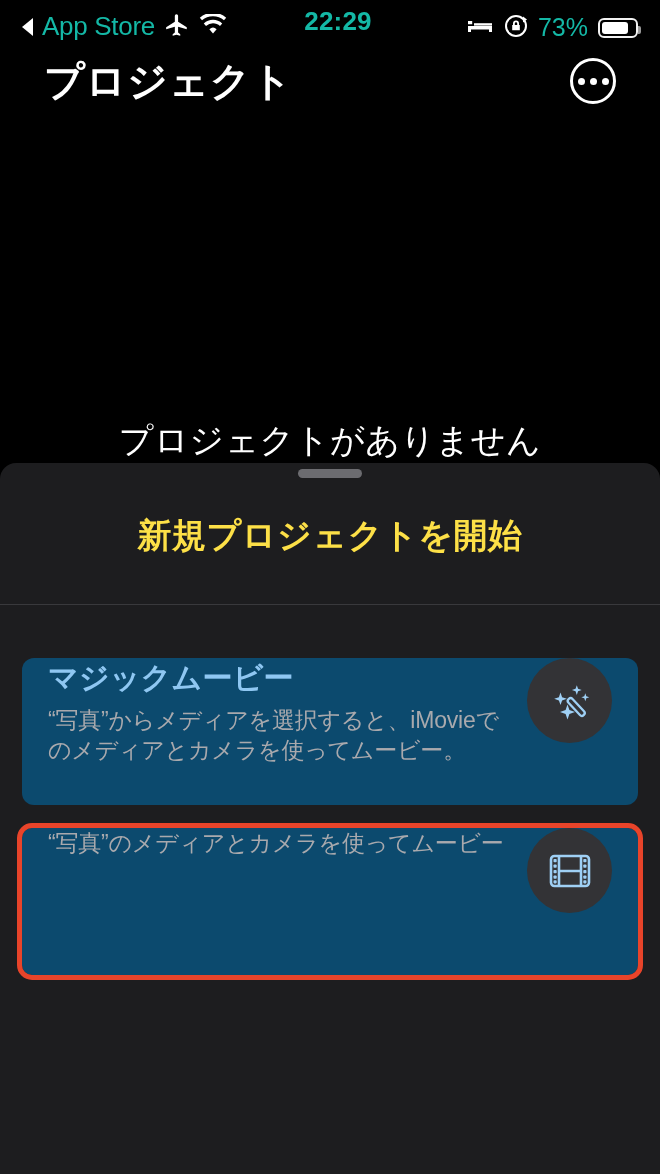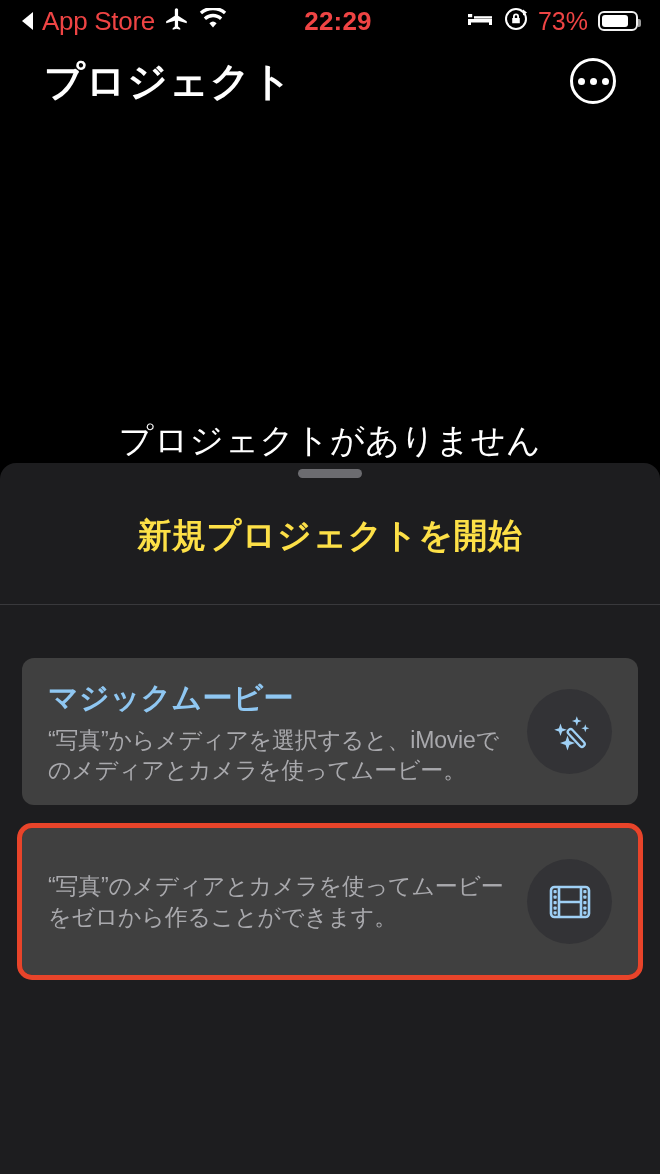--- a/index.html
+++ b/index.html
@@ -13,23 +13,23 @@
     position:relative;
     width:660px; height:1174px;
     background:#000;
     overflow:hidden;
   }
 
   
   .statusbar {
     position:absolute; top:0; left:0;
     width:660px; height:42px;
-    display:flex; align-items:center;
+    display:flex; align-items:flex-end;
     padding:0 22px;
-    color:#ef4444;
+    color:#14b8a6;
   }
   .sb-left { display:flex; align-items:center; gap:9px; }
   .sb-back-arrow {
     width:0; height:0;
     border-top:9px solid transparent;
     border-bottom:9px solid transparent;
     border-right:11px solid #fff;
     display:block;
   }
   .sb-carrier { font-size:26px; letter-spacing:-0.3px; font-weight:400; }
@@ -107,24 +107,24 @@
   }
 
   
   .cards {
     position:absolute; top:195px; left:22px;
     width:616px;
   }
   .card {
     position:relative;
     width:616px; height:147px;
-    background:#404040;
+    background:#0c4a6e;
     border-radius:12px;
     margin-bottom:23px;
-    display:flex; align-items:center;
+    display:flex; align-items:flex-start;
     padding:0 26px;
   }
   .card.highlighted {
     outline:5px solid #e8442a;
     outline-offset:0px;
     border-radius:10px;
   }
   .card-text { flex:1; min-width:0; padding-right:8px; }
   .card-title {
     color:#8fc7f2; font-size:30px; font-weight:700;
@@ -228,21 +228,20 @@
             </g>
           </svg>
         </div>
       </div>
 
 
       <div class="card highlighted">
         <div class="card-text">
           <div class="card-desc">
             <span>“写真”のメディアとカメラを使ってムービー</span><br>
-            <span>をゼロから作ることができます。</span>
           </div>
         </div>
         <div class="card-icon">
           <svg width="48" height="44" viewBox="0 0 48 44">
             <g fill="none" stroke="#9fd0f5" stroke-width="2.6">
               <rect x="5" y="7" width="38" height="30" rx="3.5"></rect>
               <path d="M13 7v30M35 7v30M13 22h22"></path>
             </g>
             <g fill="#9fd0f5">
               <rect x="7.5" y="10" width="3.2" height="3.2" rx="0.8"></rect>

